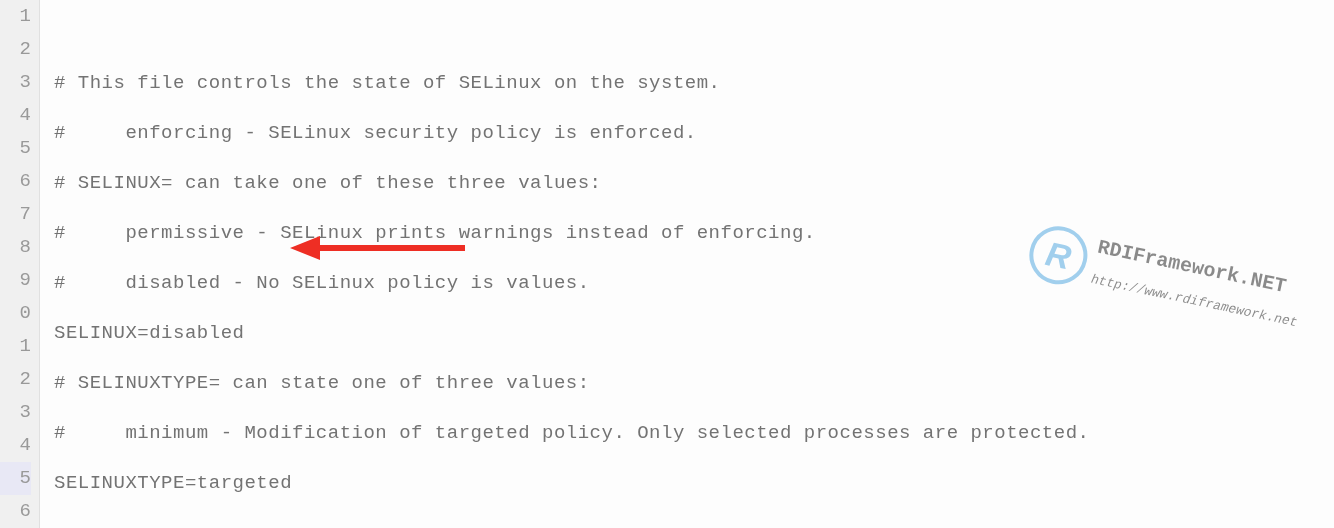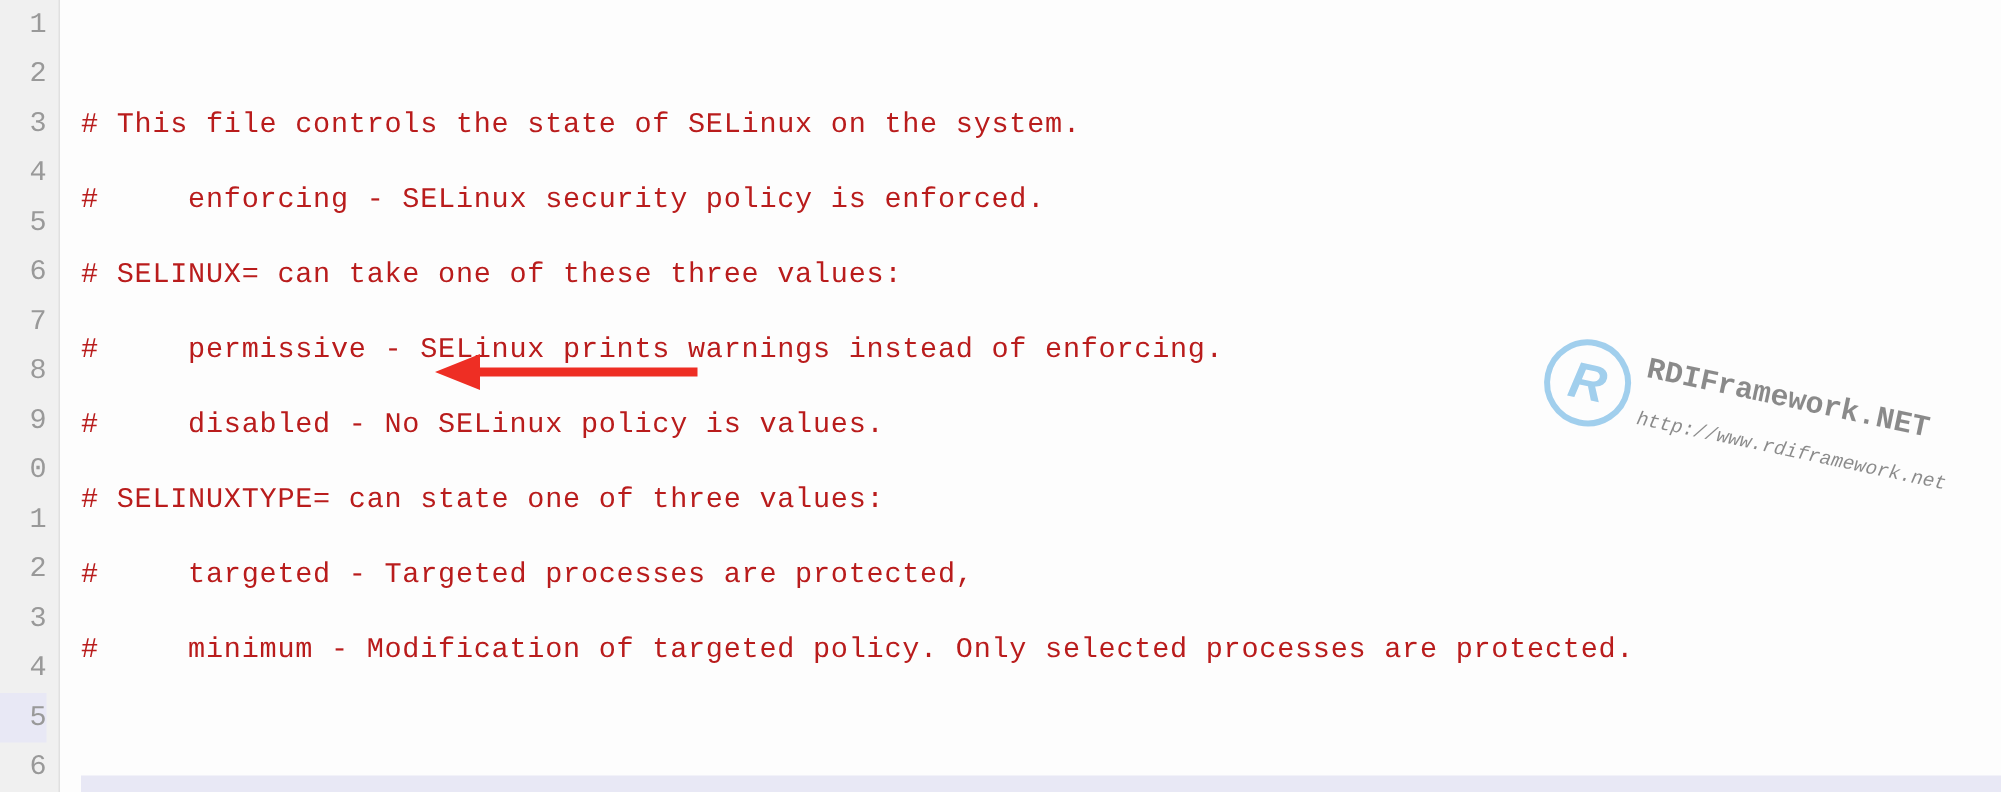--- a/index.html
+++ b/index.html
@@ -34,21 +34,21 @@
       height: 33px;
     }
     .code-area {
       flex: 1;
       padding-left: 14px;
       position: relative;
     }
     .code-line {
       height: 33px;
       white-space: pre;
-      color: #b91c1c;
+      color: #737373;
       letter-spacing: 0.5px;
       margin-top: 17px;
     }
     .current-line {
       background: #e8e8f5;
     }
     .arrow-annotation {
       position: absolute;
       top: 228px;
       left: 250px;
@@ -123,20 +123,21 @@
         <div class="watermark-title">RDIFramework.NET</div>
         <div class="watermark-url">http://www.rdiframework.net</div>
       </div>
     </div>
   <div class="code-line"></div>
       <div class="code-line"># This file controls the state of SELinux on the system.</div>
       <div class="code-line">#     enforcing - SELinux security policy is enforced.</div>
       <div class="code-line"># SELINUX= can take one of these three values:</div>
       <div class="code-line">#     permissive - SELinux prints warnings instead of enforcing.</div>
       <div class="code-line">#     disabled - No SELinux policy is values.</div>
+      <div class="code-line">SELINUX=disabled</div>
       <div class="code-line"># SELINUXTYPE= can state one of three values:</div>
-      <div class="code-line">#     targeted - Targeted processes are protected,</div>
       <div class="code-line">#     minimum - Modification of targeted policy. Only selected processes are protected.</div>
+      <div class="code-line">SELINUXTYPE=targeted</div>
       <div class="code-line"></div>
       <div class="code-line current-line"></div>
       <div class="code-line"></div>
     </div>
 </div>
 
 </body></html>

